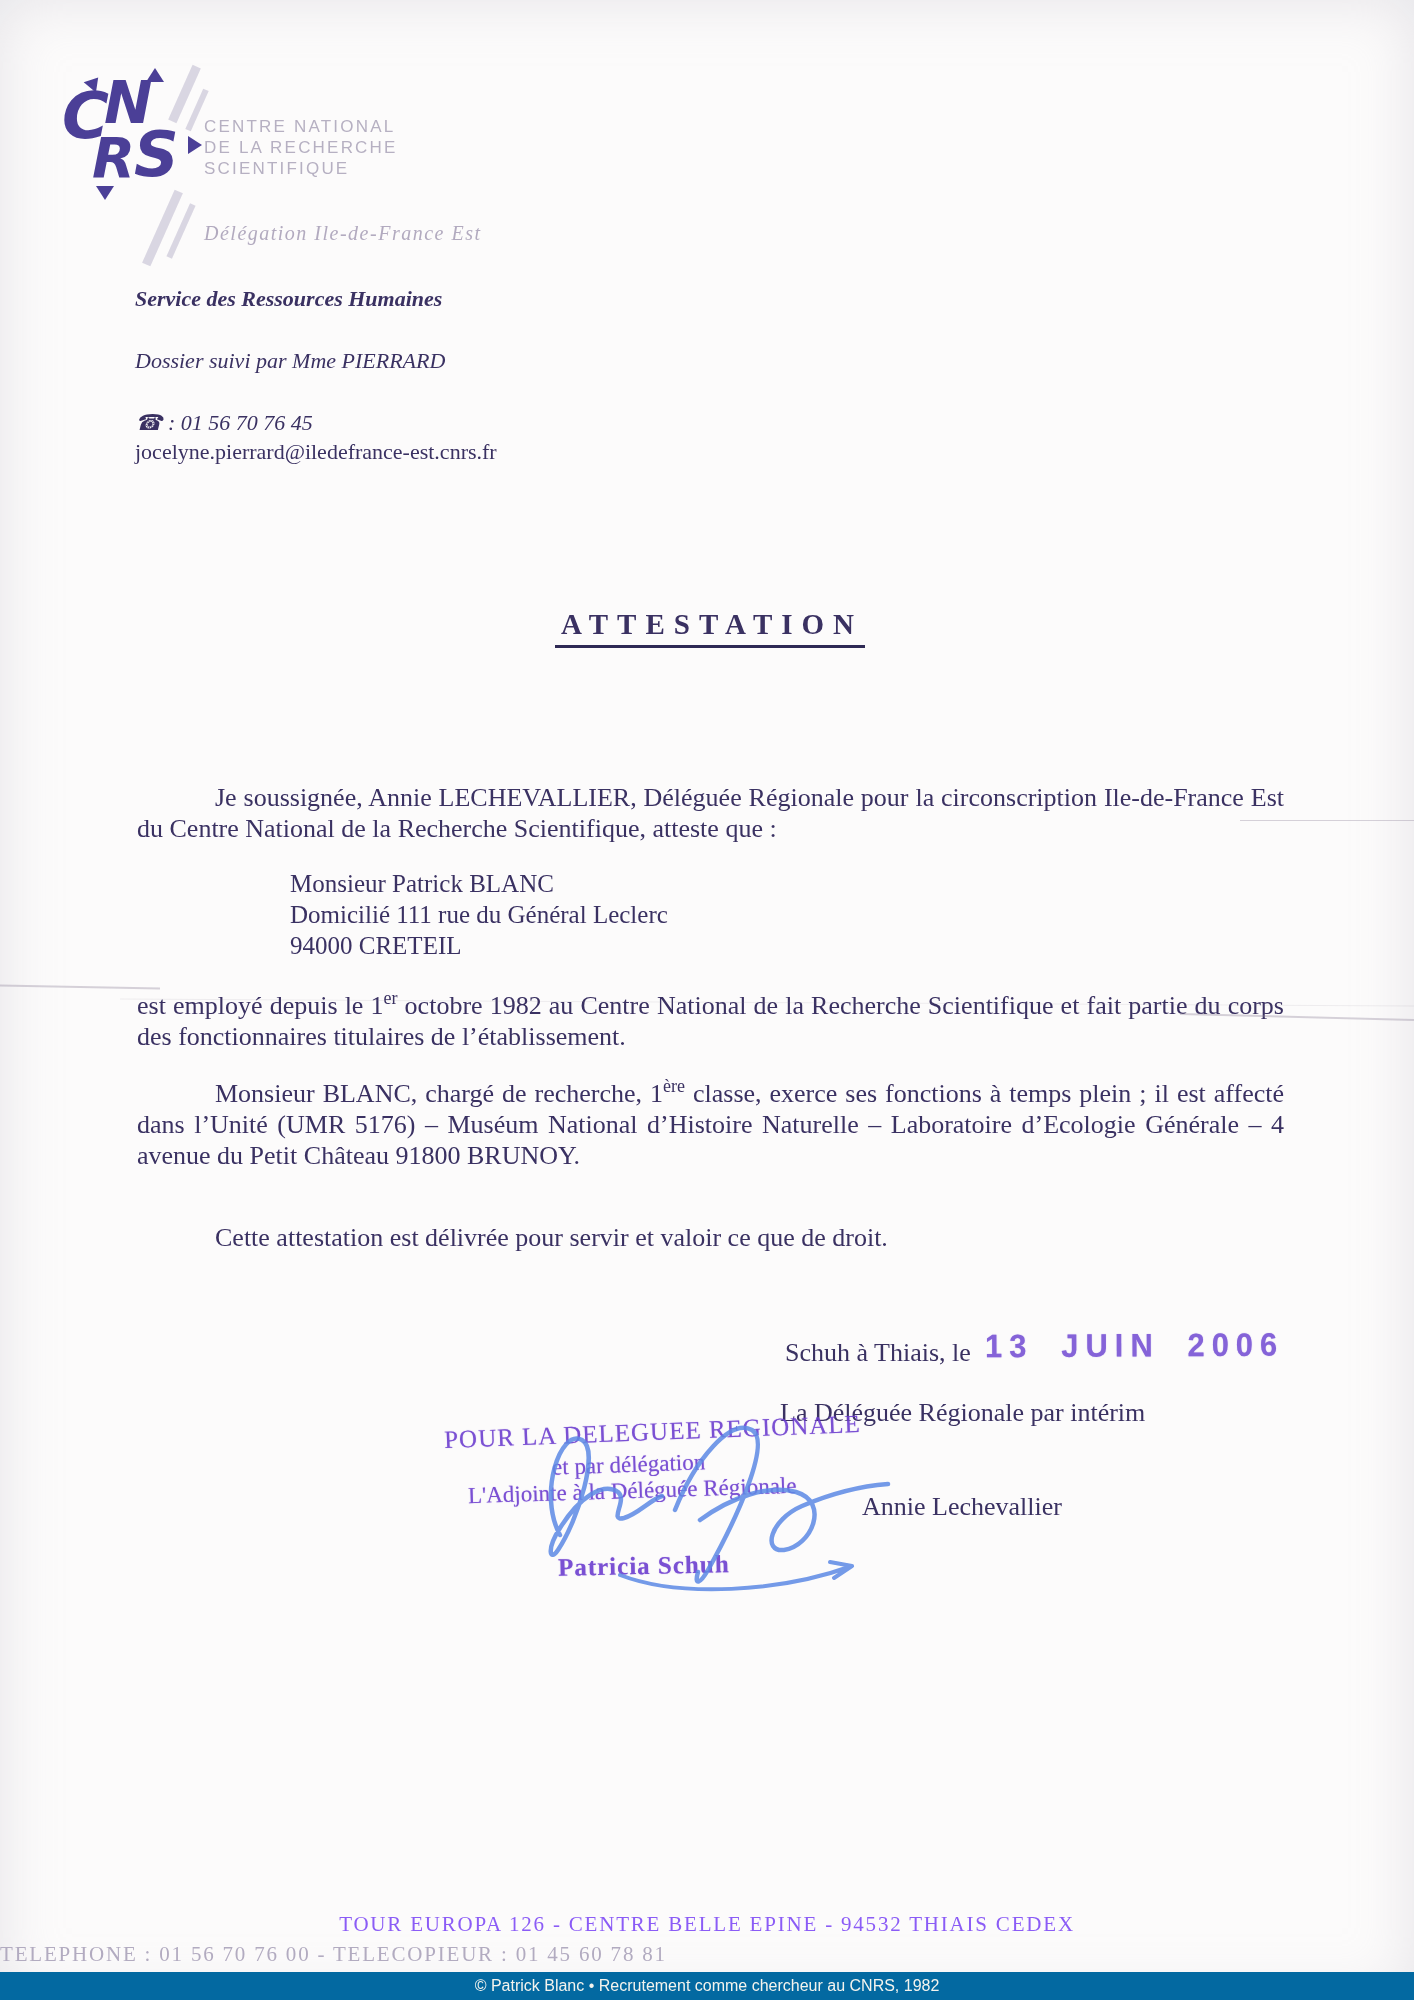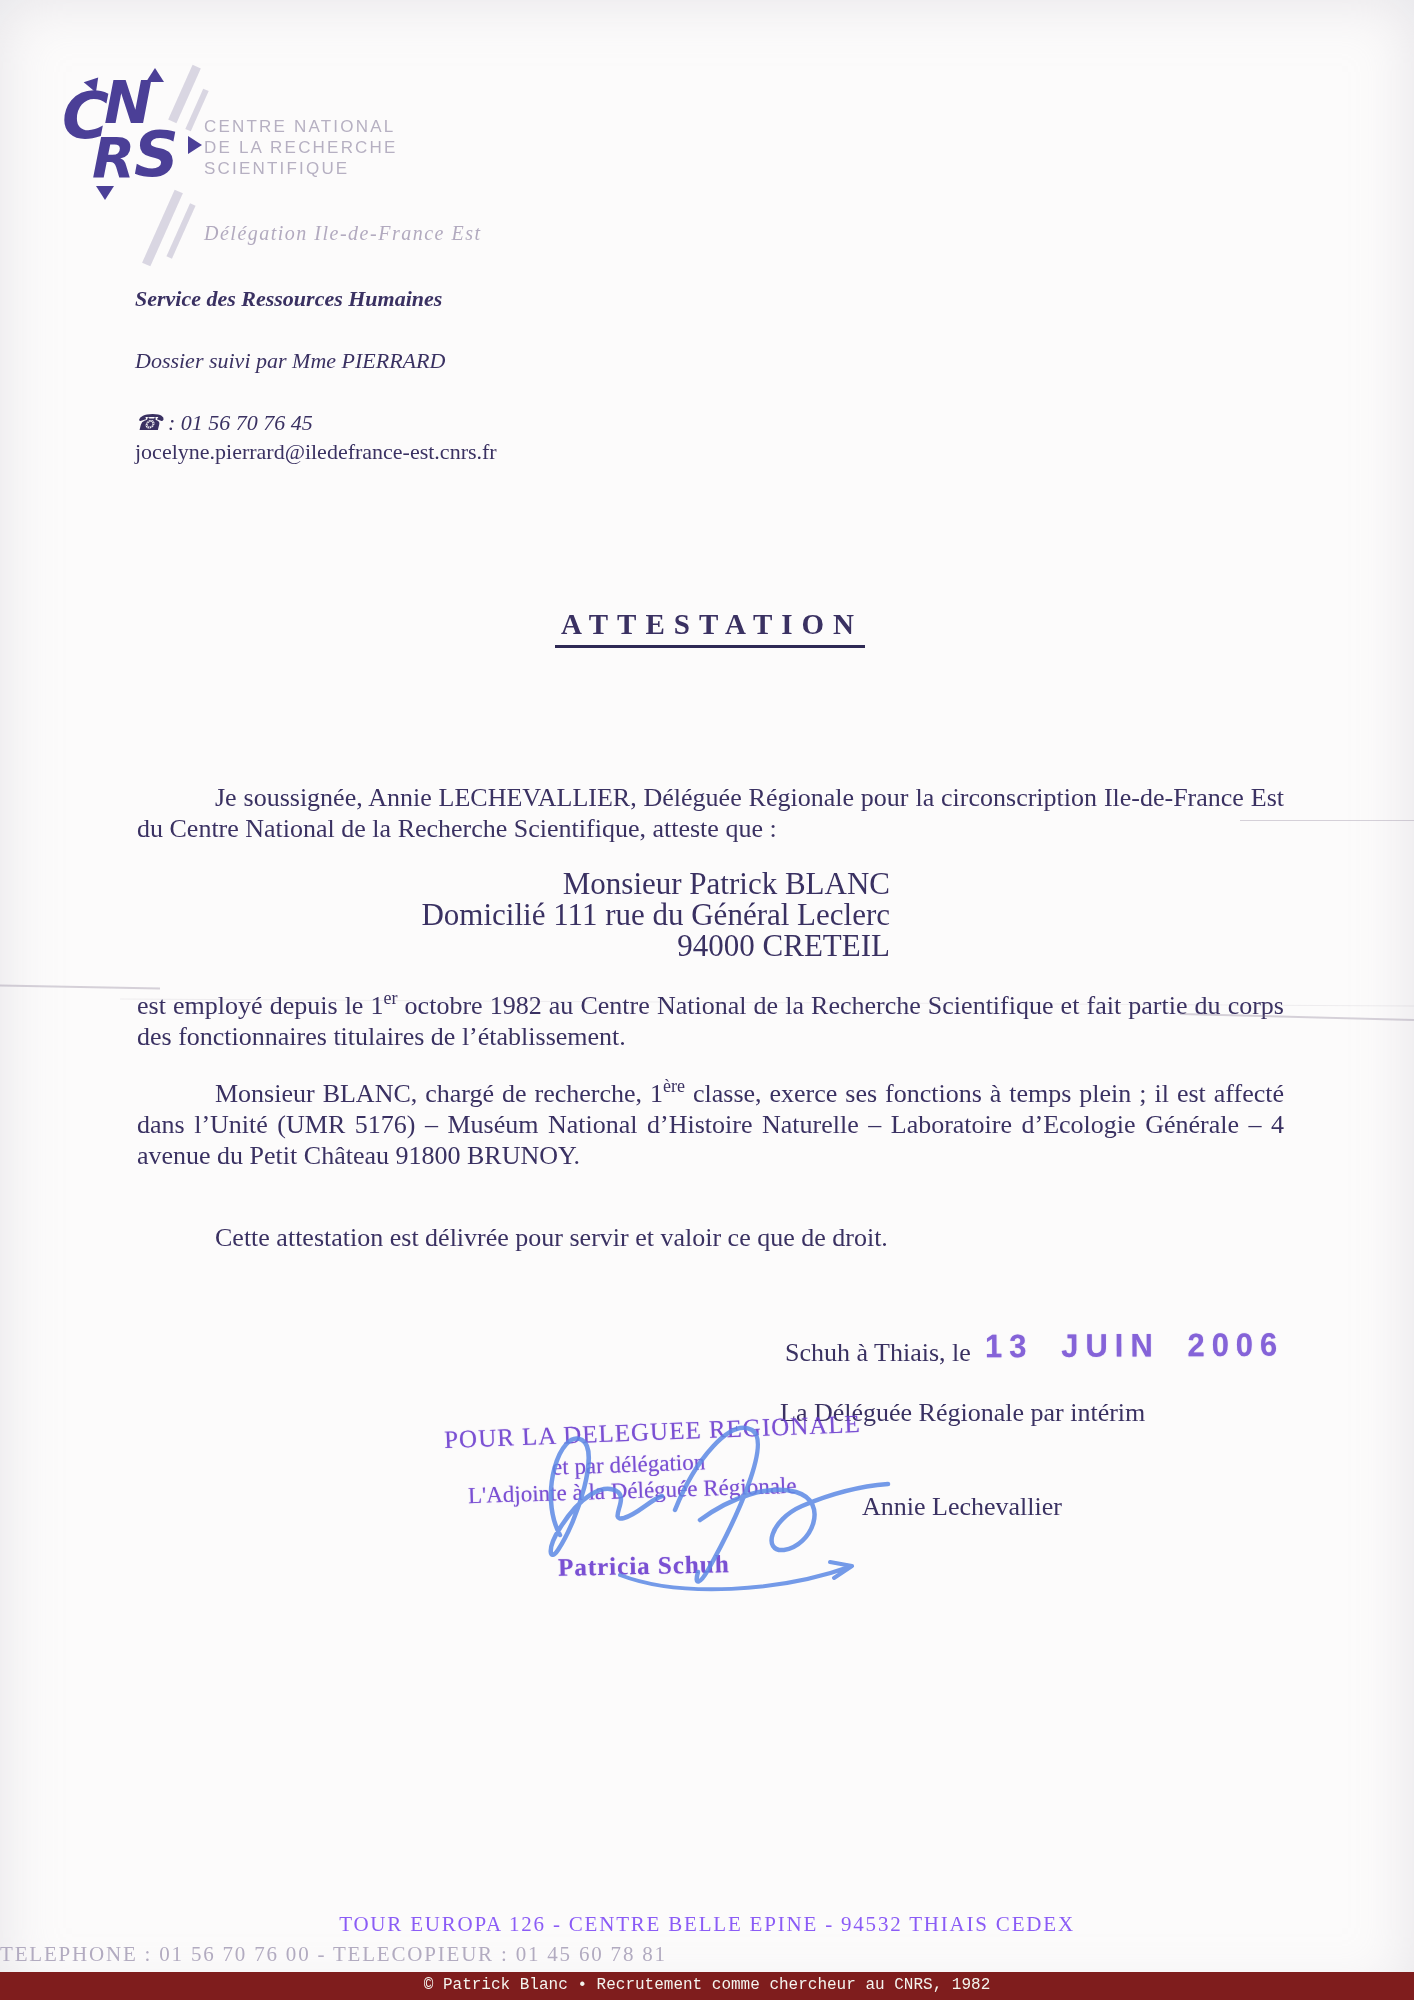--- a/index.html
+++ b/index.html
@@ -25,37 +25,37 @@
   .contact{left:135px;top:284px;font-size:22px;line-height:29px;}
   .contact .svc{font-style:italic;font-weight:700;}
   .contact .it{font-style:italic;margin-top:33px;}
   
   .title-wrap{left:137px;top:608px;width:1146px;text-align:center;}
   .title{display:inline-block;font-weight:700;font-size:29px;letter-spacing:9px;border-bottom:3px solid #2f2a55;padding:0 2px 4px 6px;}
   
   .para{left:137px;width:1147px;font-size:26px;line-height:31px;text-align:justify;}
   .indent{text-indent:78px;}
   sup{font-size:18px;line-height:0;}
-  .addr{left:290px;top:868px;width:600px;text-align:right;font-size:31px;line-height:31px;}
+  .addr{left:290px;top:868px;width:600px;text-align:left;font-size:25px;line-height:31px;}
   
   .fait{left:785px;top:1338px;font-size:26px;}
   .datestamp{left:985px;top:1328px;font-family:"Liberation Sans",sans-serif;font-weight:700;font-size:31px;color:#7b57d6;letter-spacing:7px;word-spacing:12px;transform:scaleY(1.05) rotate(-.3deg);text-shadow:0 0 1px rgba(123,87,214,.6);opacity:.92;}
   .sig-title{left:780px;top:1398px;font-size:26px;}
   .sig-name{left:862px;top:1492px;font-size:26px;}
   
   .stampline{font-family:"Liberation Serif",serif;color:#6d3ecf;text-shadow:0 0 1px rgba(109,62,207,.55);opacity:.9;white-space:nowrap;}
   .st1{left:444px;top:1418px;font-size:25px;letter-spacing:1px;transform:rotate(-2.2deg);}
   .st2{left:552px;top:1452px;font-size:23px;transform:rotate(-2deg);}
   .st3{left:468px;top:1478px;font-size:23px;transform:rotate(-1.8deg);}
   .st-name{left:558px;top:1552px;font-size:25px;font-weight:700;letter-spacing:1px;transform:rotate(-1.2deg);}
   .sig-svg{left:500px;top:1400px;}
   
   .foot1{left:0;top:1912px;width:1414px;text-align:center;color:#8b5cf6;font-size:21px;letter-spacing:1.8px;}
   .foot2{left:0;top:1942px;width:1414px;text-align:left;color:#b2abc0;font-size:21px;letter-spacing:1.8px;}
-  .credit-bar{left:0;top:1972px;width:1414px;height:28px;background:#7f1d1d;color:#f4f4ee;font-family:Liberation Mono, monospace;font-size:16px;text-align:center;line-height:27px;}
+  .credit-bar{left:0;top:1972px;width:1414px;height:28px;background:#0369a1;color:#f4f4ee;font-family:Liberation Sans, sans-serif;font-size:16px;text-align:center;line-height:27px;}
   
   .crease{position:absolute;background:rgba(140,130,152,.35);pointer-events:none;}
 </style>
 </head>
 <body>
 
 <div class="page">
 
   <div class="abs logo-box">
 

